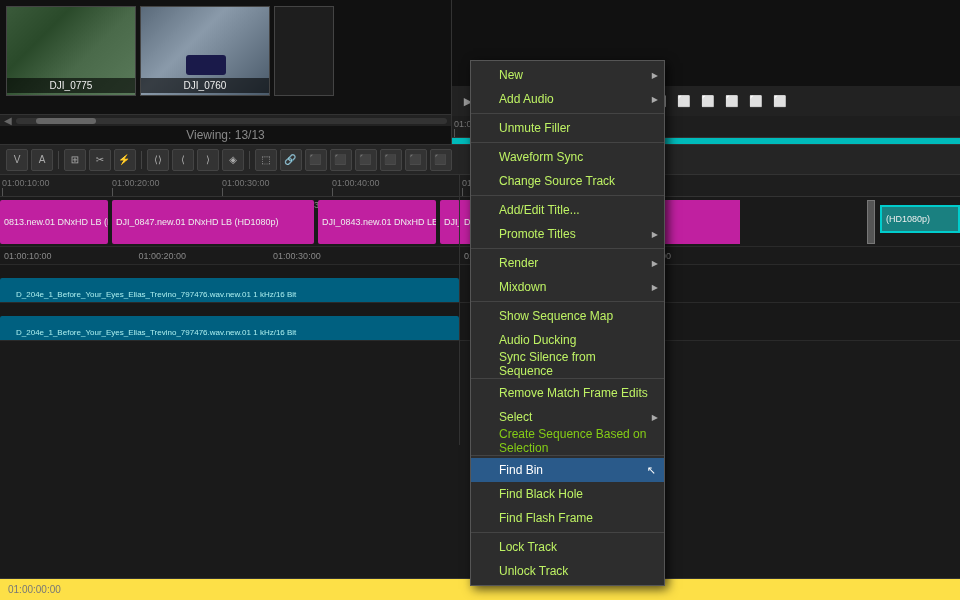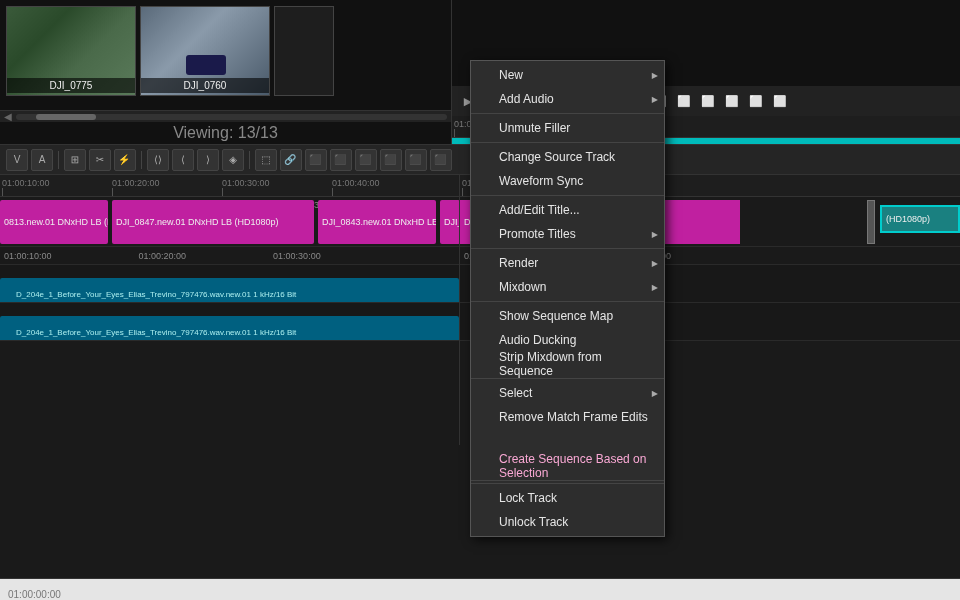--- a/index.html
+++ b/index.html
@@ -93,21 +93,21 @@
     }
     .scrollbar-thumb {
       width: 60px;
       height: 6px;
       background: #666;
       border-radius: 3px;
       position: absolute;
       left: 20px;
     }
     .viewing-label {
-      font-size: 16px;
+      font-size: 12px;
       color: #888;
       text-align: center;
       padding: 2px 0;
     }
 
     .right-panel {
       flex: 1;
       background: #1a1a1a;
     }
 
@@ -246,30 +246,29 @@
       padding: 2px 0;
     }
     .menu-item {
       height: 24px;
       display: flex;
       align-items: center;
       padding: 0 12px 0 28px;
       cursor: pointer;
       position: relative;
       font-size: 12px;
-      color: #e5e5e5;
+      color: #bef264;
     }
     .menu-item.highlighted {
       background: #2a5a8a;
       color: #fff;
     }
     .menu-item.disabled {
-      color: #f9a8d4;
+      color: #84cc16;
       cursor: default;
-      margin-top: 25px;
     }
     .menu-item.has-arrow::after {
       content: '▶';
       position: absolute;
       right: 6px;
       font-size: 8px;
       color: #aaa;
     }
     .menu-separator {
       height: 1px;
@@ -324,23 +323,23 @@
       width: 100%;
     }
 
     
     .timeline-bottom {
       position: absolute;
       bottom: 0;
       left: 0;
       right: 0;
       height: 22px;
-      background: #e5e5e5;
-      display: flex;
-      align-items: flex-end;
+      background: #fde047;
+      display: flex;
+      align-items: center;
       padding: 0 8px;
       font-size: 10px;
       color: #777;
       border-top: 1px solid #333;
     }
   </style>
 </head>
 <body>
 
 <div class="media-area">
@@ -547,24 +546,24 @@
     </div>
     <div class="menu-item has-arrow">
       <span>Add Audio</span>
     </div>
     <div class="menu-separator"></div>
     <div class="menu-item">
       <span>Unmute Filler</span>
     </div>
     <div class="menu-separator"></div>
     <div class="menu-item">
+      <span>Waveform Sync</span>
+    </div>
+    <div class="menu-item">
       <span>Change Source Track</span>
-    </div>
-    <div class="menu-item">
-      <span>Waveform Sync</span>
     </div>
     <div class="menu-separator"></div>
     <div class="menu-item">
       <span>Add/Edit Title...</span>
     </div>
     <div class="menu-item has-arrow">
       <span>Promote Titles</span>
     </div>
     <div class="menu-separator"></div>
     <div class="menu-item has-arrow">
@@ -574,33 +573,43 @@
       <span>Mixdown</span>
     </div>
     <div class="menu-separator"></div>
     <div class="menu-item">
       <span>Show Sequence Map</span>
     </div>
     <div class="menu-item">
       <span>Audio Ducking</span>
     </div>
     <div class="menu-item">
-      <span>Strip Mixdown from Sequence</span>
-    </div>
-    <div class="menu-separator"></div>
+      <span>Sync Silence from Sequence</span>
+    </div>
+    <div class="menu-separator"></div>
+    <div class="menu-item">
+      <span>Remove Match Frame Edits</span>
+    </div>
     <div class="menu-item has-arrow">
       <span>Select</span>
     </div>
-    <div class="menu-item">
-      <span>Remove Match Frame Edits</span>
-    </div>
     <div class="menu-item disabled">
       <span>Create Sequence Based on Selection</span>
     </div>
     <div class="menu-separator"></div>
+    <div class="menu-item highlighted">
+      <span>Find Bin</span>
+      <span style="position:absolute;right:8px;font-size:11px;">↖</span>
+    </div>
+    <div class="menu-item">
+      <span>Find Black Hole</span>
+    </div>
+    <div class="menu-item">
+      <span>Find Flash Frame</span>
+    </div>
     <div class="menu-separator"></div>
     <div class="menu-item">
       <span>Lock Track</span>
     </div>
     <div class="menu-item">
       <span>Unlock Track</span>
     </div>
 
   </div>
 </div>

